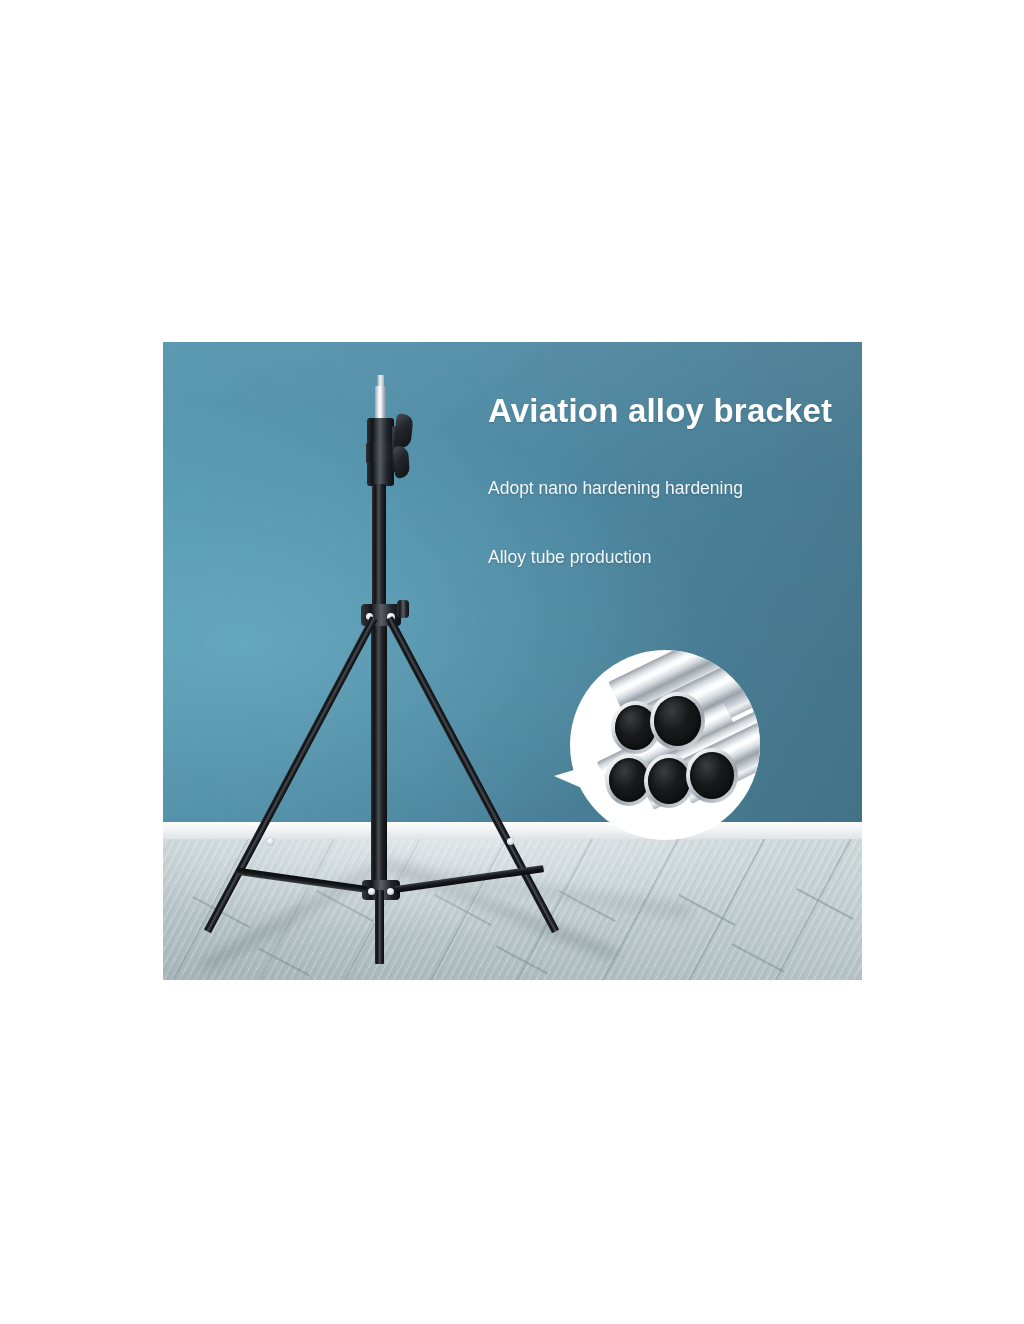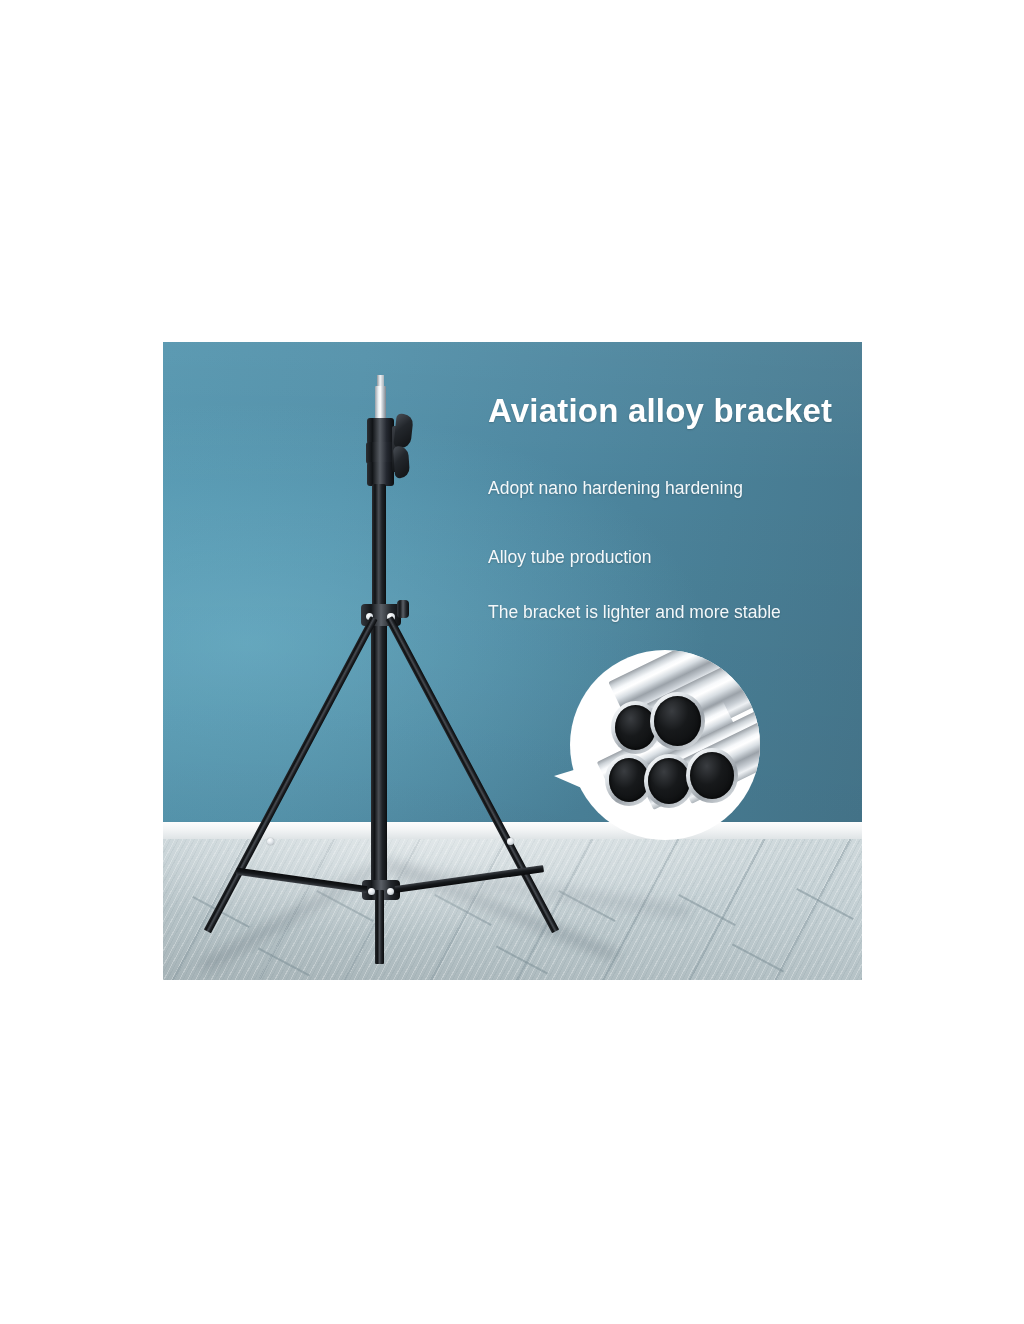--- a/index.html
+++ b/index.html
@@ -332,15 +332,14 @@
       </div>
     </div>
   </div>
 
   <div class="headline">Aviation alloy bracket</div>
 
   <div class="bullet bullet-1">Adopt nano hardening hardening</div>
 
   <div class="bullet bullet-2">Alloy tube production</div>
 
-  <div class="bullet bullet-3">The bracket is lighter and more stable</div>
 
 </div>
 
 </body></html>

